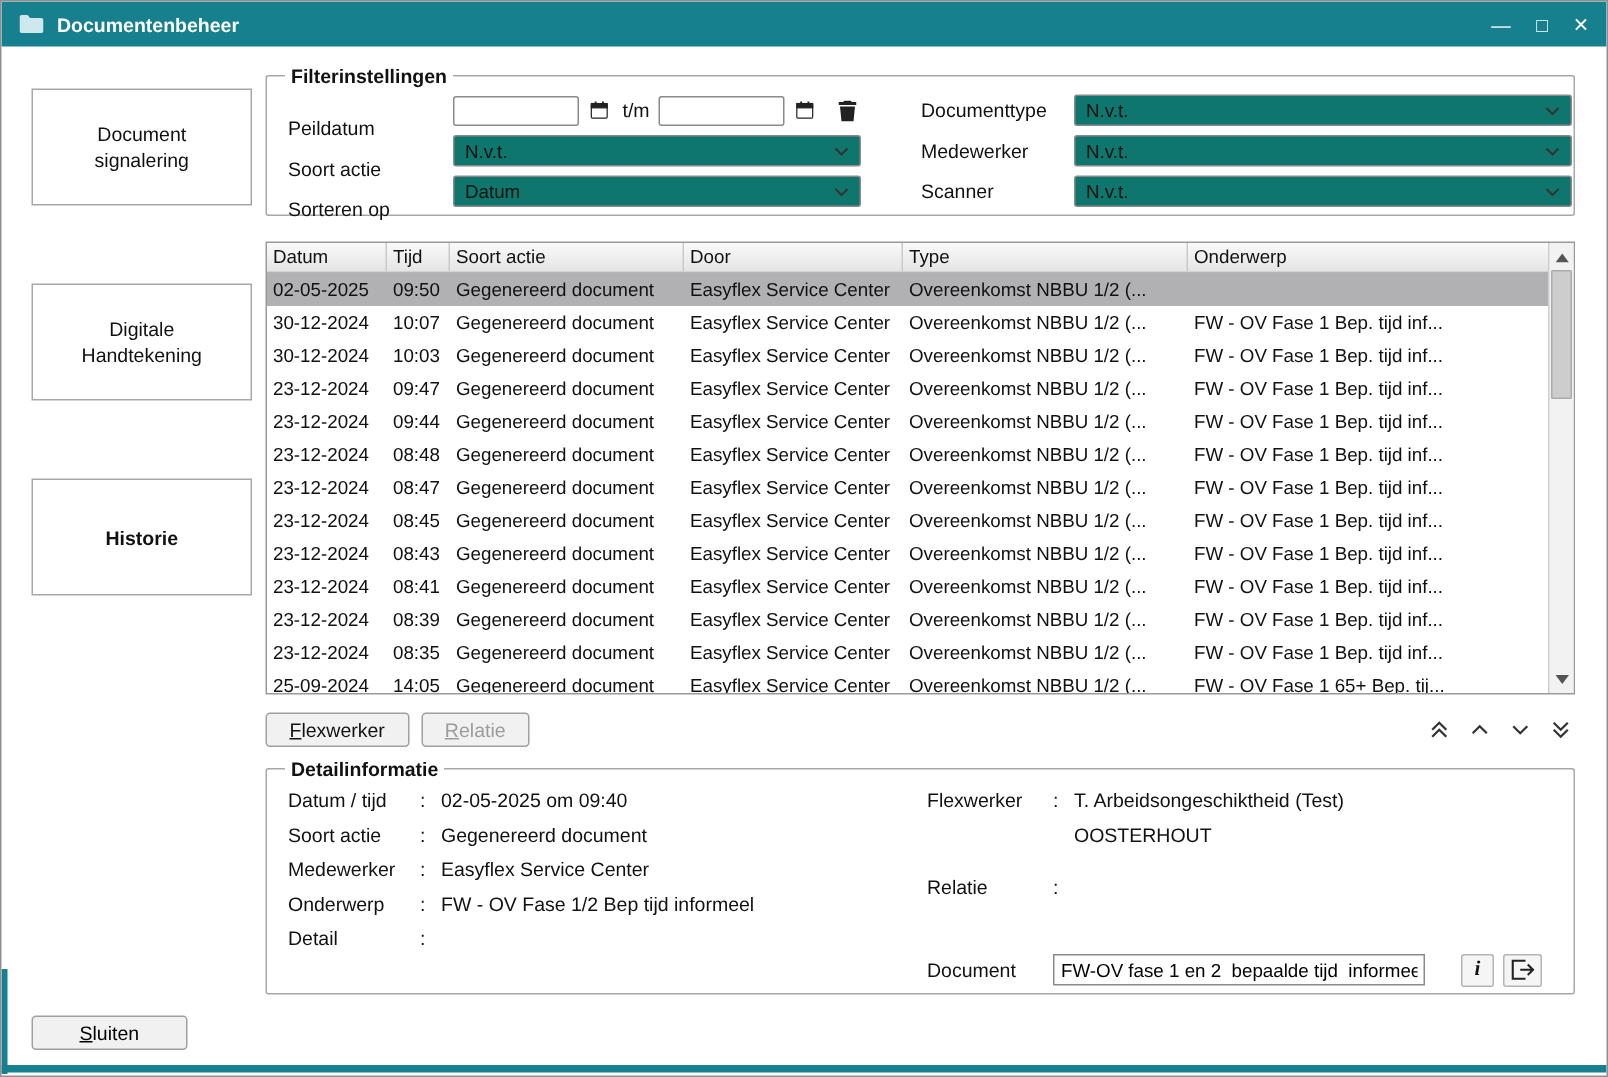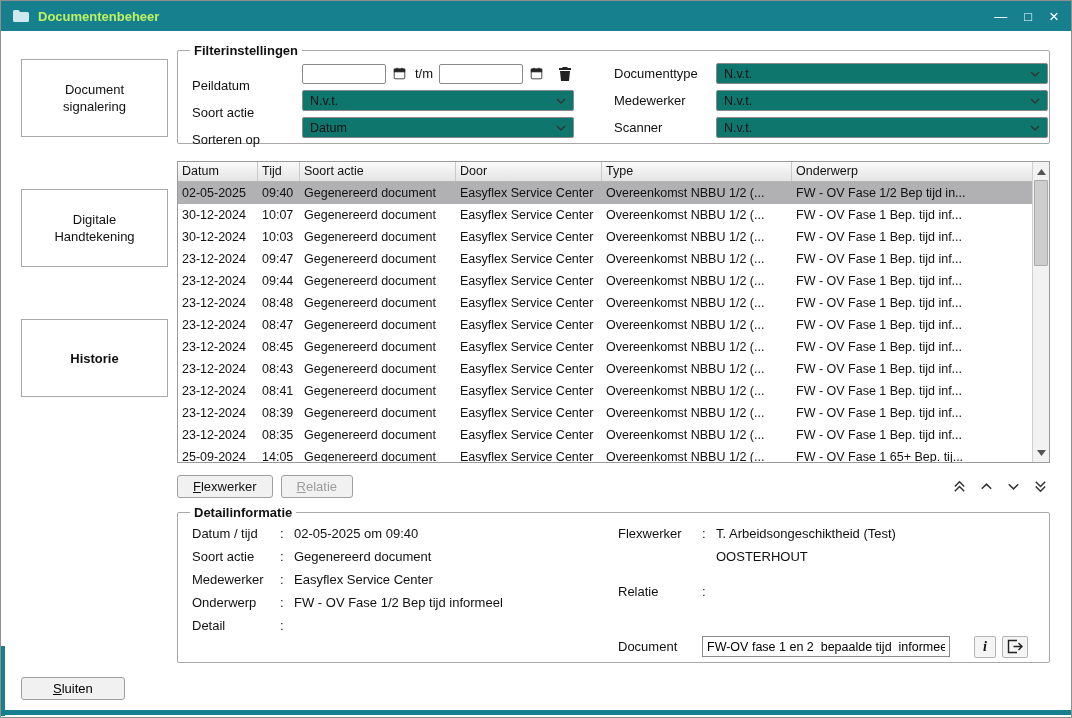--- a/index.html
+++ b/index.html
@@ -5,21 +5,21 @@
   * { box-sizing: border-box; }
   html,body { margin:0; padding:0; background:#fff; }
   body { width:1072px; height:718px; font-family:"Liberation Sans",sans-serif; font-size:13px; color:#111; }
   u { text-decoration: underline; }
 
   .window { position:relative; width:1072px; height:718px; border:1px solid #8f8f8f; background:#fff; overflow:hidden; }
 
   
   .titlebar { height:30px; background:#16808F; display:flex; align-items:center; padding:0 12px; }
   .titlebar-icon { display:inline-flex; }
-  .titlebar-title { color:#bef264; font-weight:700; font-size:13px; margin-left:9px; }
+  .titlebar-title { color:#ffffff; font-weight:700; font-size:13px; margin-left:9px; }
   .titlebar-controls { margin-left:auto; display:flex; gap:17px; align-items:center; color:#fff; }
   .tb-btn { font-size:13px; line-height:1; cursor:pointer; }
   .tb-btn.close { font-size:17px; }
 
   
   .tabs { position:absolute; left:20px; top:58px; width:147px; }
   .tab { height:78px; border:1px solid #a8a8a8; background:#fff; display:flex; align-items:center; justify-content:center;
          text-align:center; padding:0 12px; margin-bottom:52px; line-height:17px; cursor:pointer; }
   .tab[data-index="0"] { margin-bottom:63px; }
   .tab.active { font-weight:700; }
@@ -224,25 +224,24 @@
         <div class="th" data-index="0">Datum</div>
           <div class="th" data-index="1">Tijd</div>
           <div class="th" data-index="2">Soort actie</div>
           <div class="th" data-index="3">Door</div>
           <div class="th" data-index="4">Type</div>
           <div class="th" data-index="5">Onderwerp</div>
       </div>
       <div class="tbody" id="table-body">
         <div class="tr selected" data-index="0">
             <div class="td c0">02-05-2025</div>
-            <div class="td c1">09:40</div>
-            <div class="td c2">Gegenereerd document</div>
-            <div class="td c3">Easyflex Service Center</div>
-            <div class="td c4">Overeenkomst NBBU 1/2 (...</div>
-            <div class="td c5">FW - OV Fase 1/2 Bep tijd in...</div>
+            <div class="td c1">09:50</div>
+            <div class="td c2">Gegenereerd document</div>
+            <div class="td c3">Easyflex Service Center</div>
+            <div class="td c4">Overeenkomst NBBU 1/2 (...</div>
           </div>
           <div class="tr" data-index="1">
             <div class="td c0">30-12-2024</div>
             <div class="td c1">10:07</div>
             <div class="td c2">Gegenereerd document</div>
             <div class="td c3">Easyflex Service Center</div>
             <div class="td c4">Overeenkomst NBBU 1/2 (...</div>
             <div class="td c5">FW - OV Fase 1 Bep. tijd inf...</div>
           </div>
           <div class="tr" data-index="2">

